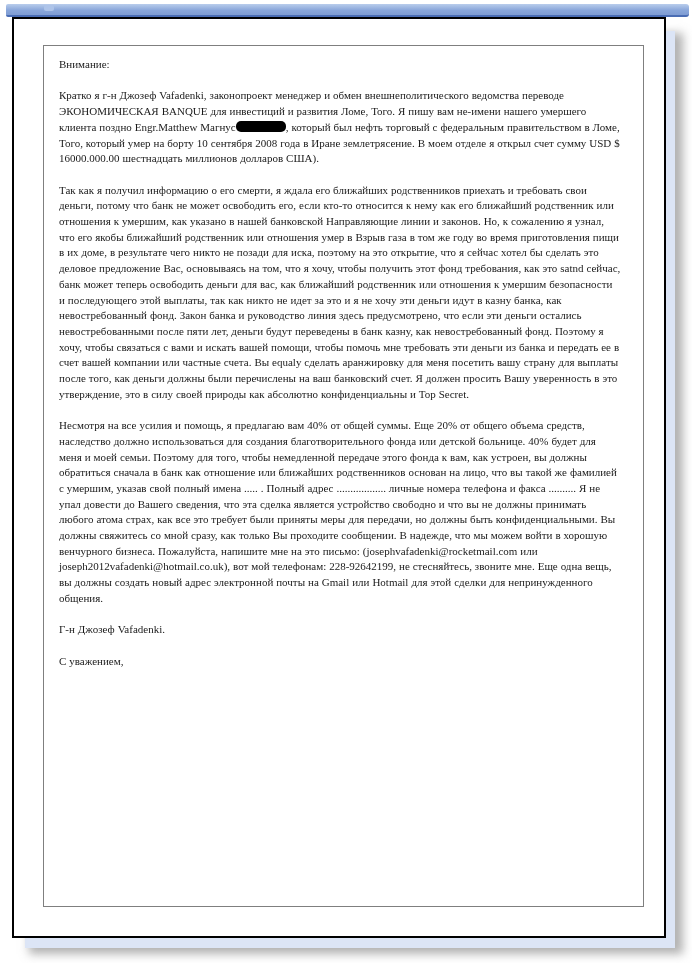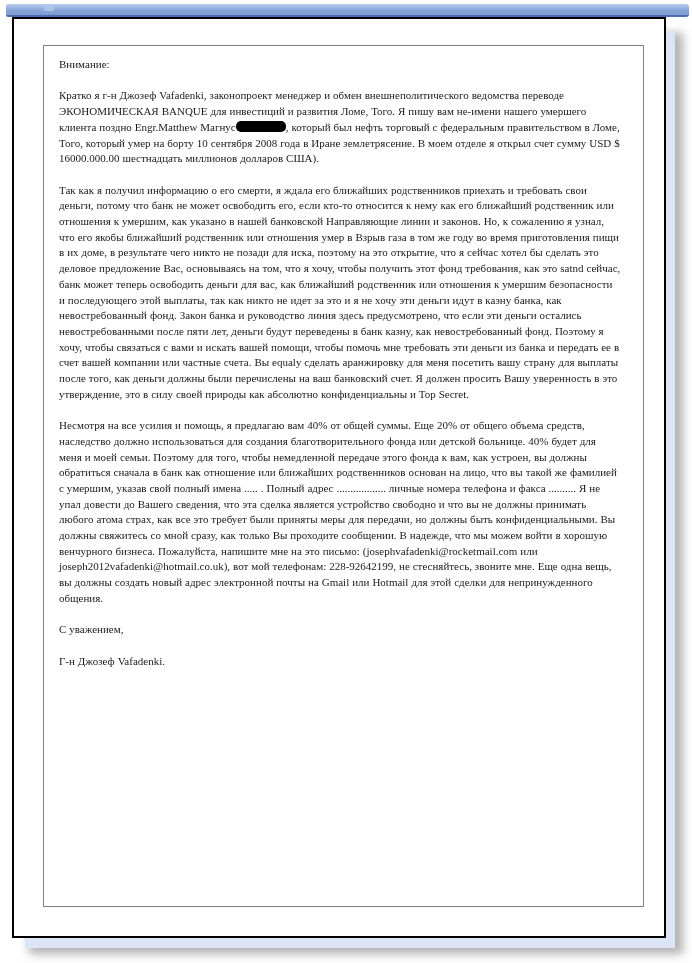--- a/index.html
+++ b/index.html
@@ -53,20 +53,20 @@
     <div class="frame">
 
       <p class="para salutation">Внимание:</p>
 
       <div>
           <p class="para">Кратко я г-н Джозеф Vafadenki, законопроект менеджер и обмен внешнеполитического ведомства переводе ЭКОНОМИЧЕСКАЯ BANQUE для инвестиций и развития Ломе, Того. Я пишу вам не-имени нашего умершего клиента поздно Engr.Matthew Магнус<span class="redaction"></span>, который был нефть торговый с федеральным правительством в Ломе, Того, который умер на борту 10 сентября 2008 года в Иране землетрясение. В моем отделе я открыл счет сумму USD $ 16000.000.00 шестнадцать миллионов долларов США).</p>
           <p class="para">Так как я получил информацию о его смерти, я ждала его ближайших родственников приехать и требовать свои деньги, потому что банк не может освободить его, если кто-то относится к нему как его ближайший родственник или отношения к умершим, как указано в нашей банковской Направляющие линии и законов. Но, к сожалению я узнал, что его якобы ближайший родственник или отношения умер в Взрыв газа в том же году во время приготовления пищи в их доме, в результате чего никто не позади для иска, поэтому на это открытие, что я сейчас хотел бы сделать это деловое предложение Вас, основываясь на том, что я хочу, чтобы получить этот фонд требования, как это satnd сейчас, банк может теперь освободить деньги для вас, как ближайший родственник или отношения к умершим безопасности и последующего этой выплаты, так как никто не идет за это и я не хочу эти деньги идут в казну банка, как невостребованный фонд. Закон банка и руководство линия здесь предусмотрено, что если эти деньги остались невостребованными после пяти лет, деньги будут переведены в банк казну, как невостребованный фонд. Поэтому я хочу, чтобы связаться с вами и искать вашей помощи, чтобы помочь мне требовать эти деньги из банка и передать ее в счет вашей компании или частные счета. Вы equaly сделать аранжировку для меня посетить вашу страну для выплаты после того, как деньги должны были перечислены на ваш банковский счет. Я должен просить Вашу уверенность в это утверждение, это в силу своей природы как абсолютно конфиденциальны и Top Secret.</p>
           <p class="para">Несмотря на все усилия и помощь, я предлагаю вам 40% от общей суммы. Еще 20% от общего объема средств, наследство должно использоваться для создания благотворительного фонда или детской больнице. 40% будет для меня и моей семьи. Поэтому для того, чтобы немедленной передаче этого фонда к вам, как устроен, вы должны обратиться сначала в банк как отношение или ближайших родственников основан на лицо, что вы такой же фамилией с умершим, указав свой полный имена ..... . Полный адрес .................. личные номера телефона и факса .......... Я не упал довести до Вашего сведения, что эта сделка является устройство свободно и что вы не должны принимать любого атома страх, как все это требует были приняты меры для передачи, но должны быть конфиденциальными. Вы должны свяжитесь со мной сразу, как только Вы проходите сообщении. В надежде, что мы можем войти в хорошую венчурного бизнеса. Пожалуйста, напишите мне на это письмо: (josephvafadenki@rocketmail.com или joseph2012vafadenki@hotmail.co.uk), вот мой телефонам: 228-92642199, не стесняйтесь, звоните мне. Еще одна вещь, вы должны создать новый адрес электронной почты на Gmail или Hotmail для этой сделки для непринужденного общения.</p>
         </div>
 
+      <p class="para signature">Г-н Джозеф Vafadenki.</p>
+
       <p class="para closing">С уважением,</p>
-
-      <p class="para signature">Г-н Джозеф Vafadenki.</p>
 
     </div>
   </div>
 
 </div>
 
 </body></html>

